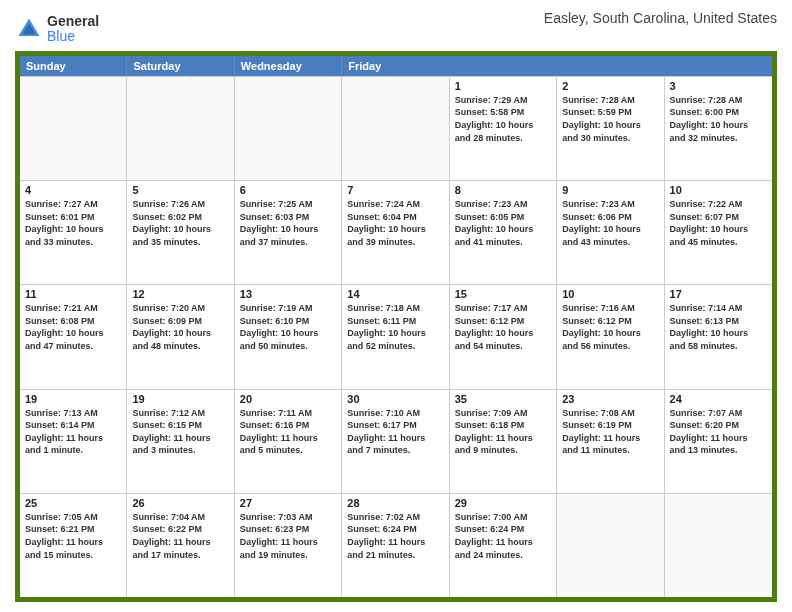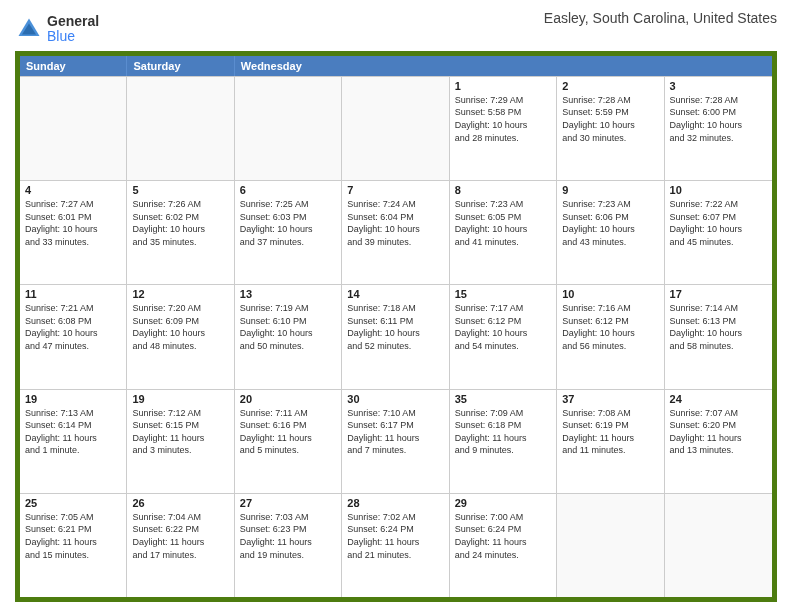--- a/index.html
+++ b/index.html
@@ -105,20 +105,21 @@
       font-size: 11px;
       font-weight: bold;
       color: #222;
       display: block;
       margin-bottom: 2px;
     }
     .cal-cell .info {
       line-height: 1.4;
       font-size: 9px;
       color: #333;
+      font-weight: bold;
     }
   </style>
 </head>
 <body>
 
 <div class="page">
   <div class="header">
     <div class="logo">
       <svg class="logo-icon" viewBox="0 0 40 40">
         <polygon points="20,5 35,30 5,30" fill="#4a90d9"></polygon>
@@ -132,20 +133,21 @@
     <div class="title-block">
       <div class="subtitle">Easley, South Carolina, United States</div>
     </div>
   </div>
 
   <div class="calendar">
     <div class="cal-header" id="cal-header">
         <div class="cal-header-cell">Sunday</div>
         <div class="cal-header-cell">Saturday</div>
         <div class="cal-header-cell">Wednesday</div>
+        <div class="cal-header-cell">Friday</div>
       </div>
     <div class="cal-body" id="cal-body">
         <div class="cal-week">
           <div class="cal-cell empty"></div>
           <div class="cal-cell empty"></div>
           <div class="cal-cell empty"></div>
           <div class="cal-cell empty"></div>
           <div class="cal-cell">
             <span class="day-num">1</span>
             <div class="info">Sunrise: 7:29 AM<br>Sunset: 5:58 PM<br>Daylight: 10 hours<br>and 28 minutes.</div>
@@ -234,21 +236,21 @@
           </div>
           <div class="cal-cell">
             <span class="day-num">30</span>
             <div class="info">Sunrise: 7:10 AM<br>Sunset: 6:17 PM<br>Daylight: 11 hours<br>and 7 minutes.</div>
           </div>
           <div class="cal-cell">
             <span class="day-num">35</span>
             <div class="info">Sunrise: 7:09 AM<br>Sunset: 6:18 PM<br>Daylight: 11 hours<br>and 9 minutes.</div>
           </div>
           <div class="cal-cell">
-            <span class="day-num">37</span>
+            <span class="day-num">23</span>
             <div class="info">Sunrise: 7:08 AM<br>Sunset: 6:19 PM<br>Daylight: 11 hours<br>and 11 minutes.</div>
           </div>
           <div class="cal-cell">
             <span class="day-num">24</span>
             <div class="info">Sunrise: 7:07 AM<br>Sunset: 6:20 PM<br>Daylight: 11 hours<br>and 13 minutes.</div>
           </div>
         </div>
         <div class="cal-week">
           <div class="cal-cell">
             <span class="day-num">25</span>

